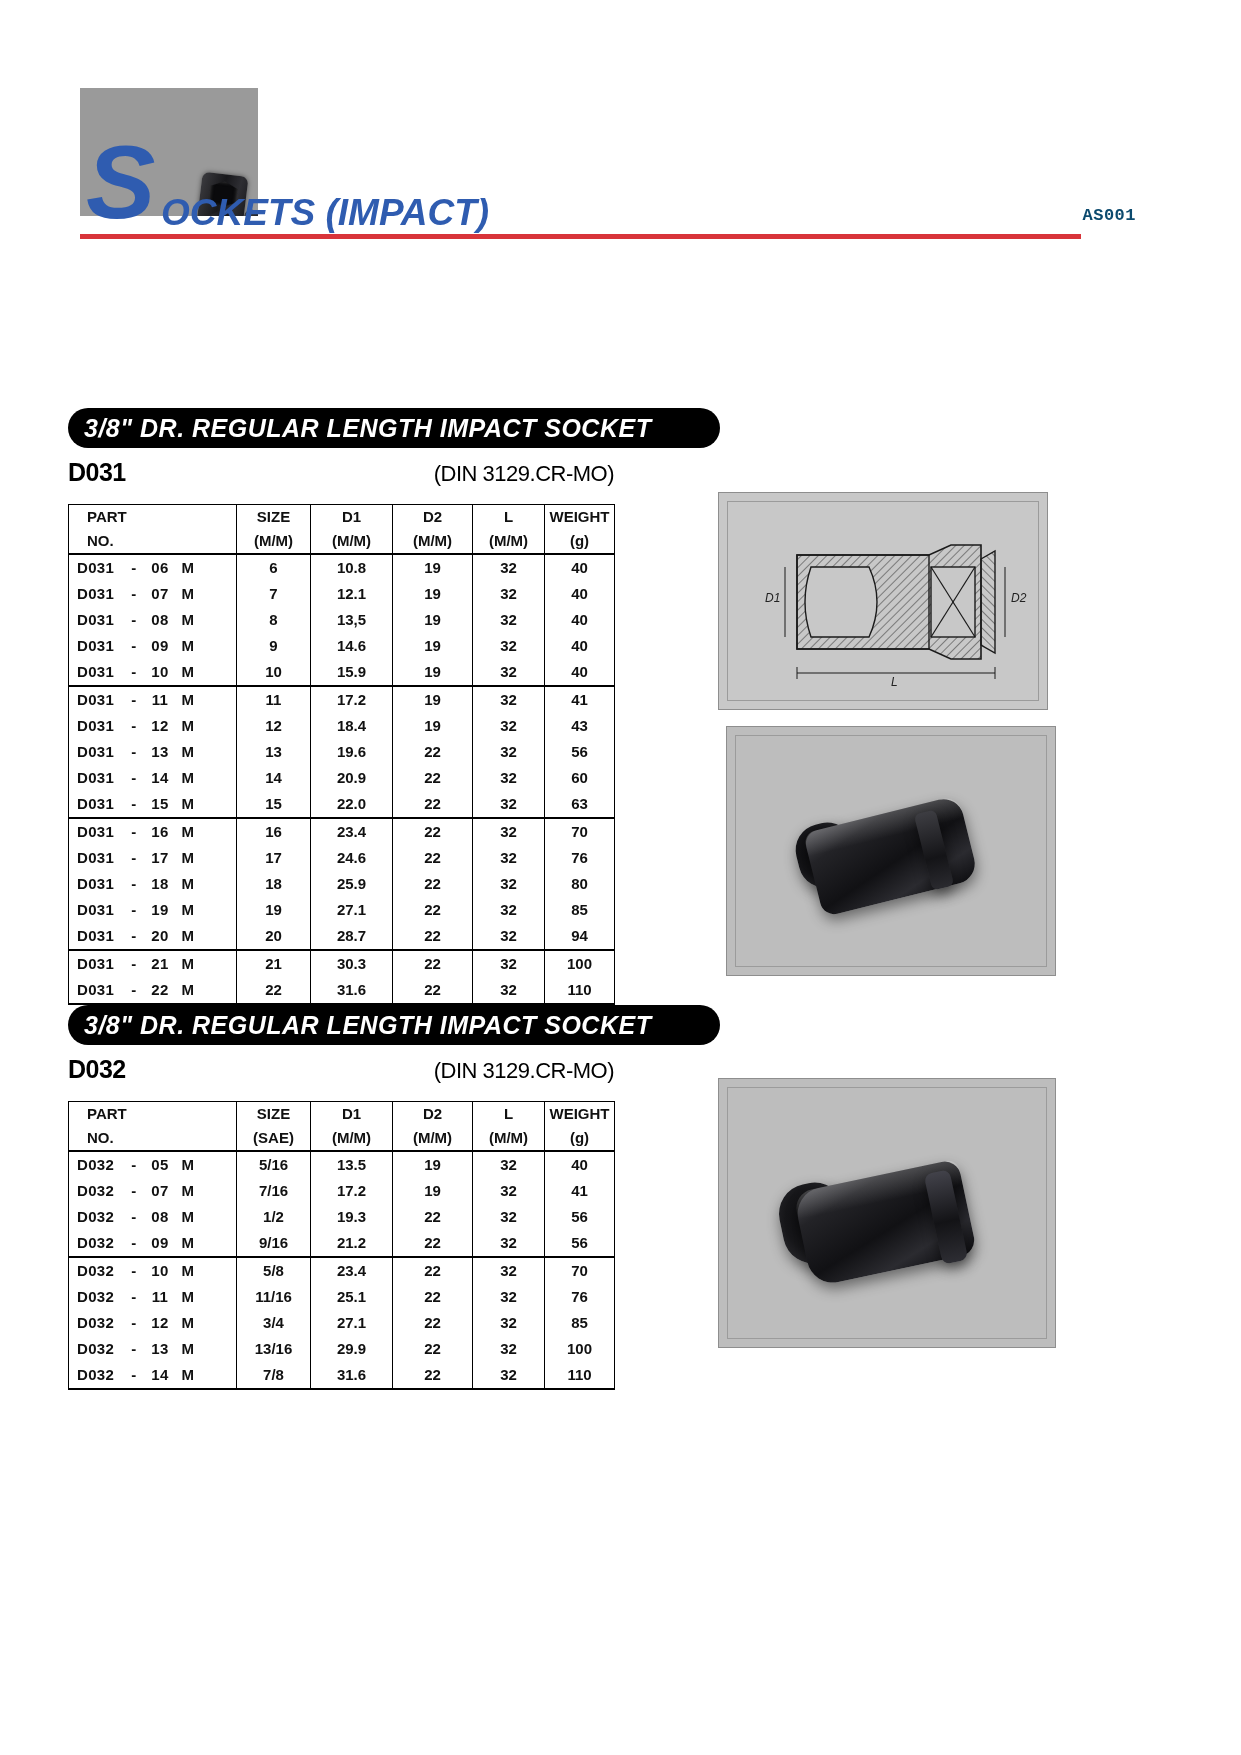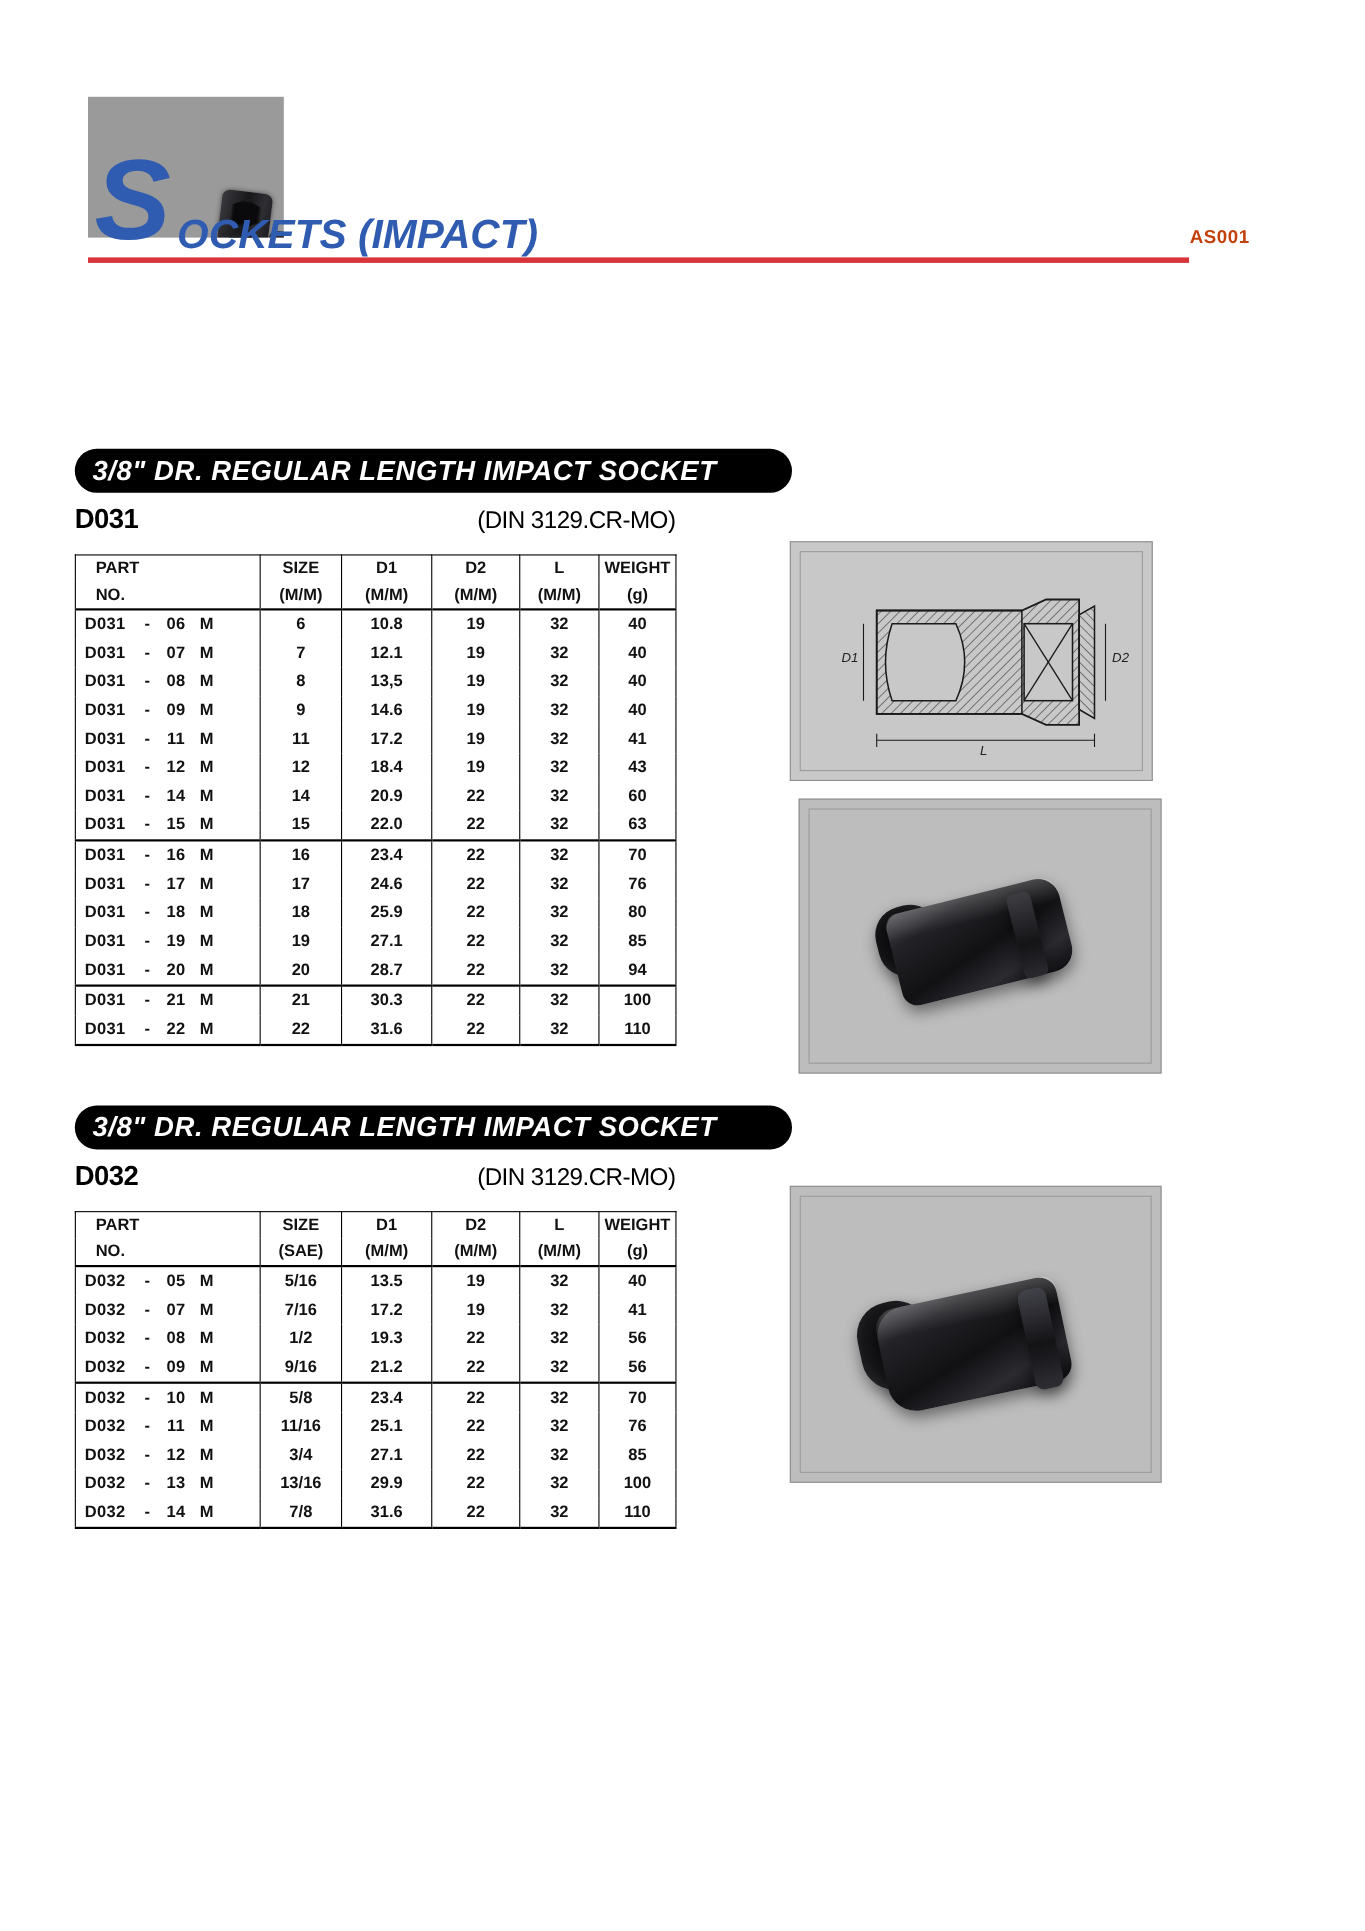--- a/index.html
+++ b/index.html
@@ -95,21 +95,22 @@
     font-family: "Liberation Sans", sans-serif;
     white-space: nowrap;
   }
   .page-code {
     position: absolute;
     right: 105px;
     top: 206px;
     font-size: 17px;
     font-weight: bold;
     letter-spacing: .5px;
-    color: #c2410c;
+    color: #0c4a6e;
+    font-family: Liberation Mono, monospace;
   }
   .header-rule {
     position: absolute;
     left: 80px;
     top: 234px;
     width: 1001px;
     height: 5px;
     background: #d8343a;
   }
 
@@ -412,35 +413,51 @@
           <td>40</td>
         </tr>
         <tr>
           <td class="part-cell"><span class="part-seg-a">D031</span><span class="part-seg-dash">-</span><span class="part-seg-b">09</span><span class="part-seg-c">M</span></td>
           <td>9</td>
           <td>14.6</td>
           <td>19</td>
           <td>32</td>
           <td>40</td>
         </tr>
+        <tr class="group-end">
+          <td class="part-cell"><span class="part-seg-a">D031</span><span class="part-seg-dash">-</span><span class="part-seg-b">10</span><span class="part-seg-c">M</span></td>
+          <td>10</td>
+          <td>15.9</td>
+          <td>19</td>
+          <td>32</td>
+          <td>40</td>
+        </tr>
         <tr>
           <td class="part-cell"><span class="part-seg-a">D031</span><span class="part-seg-dash">-</span><span class="part-seg-b">11</span><span class="part-seg-c">M</span></td>
           <td>11</td>
           <td>17.2</td>
           <td>19</td>
           <td>32</td>
           <td>41</td>
         </tr>
         <tr>
           <td class="part-cell"><span class="part-seg-a">D031</span><span class="part-seg-dash">-</span><span class="part-seg-b">12</span><span class="part-seg-c">M</span></td>
           <td>12</td>
           <td>18.4</td>
           <td>19</td>
           <td>32</td>
           <td>43</td>
+        </tr>
+        <tr>
+          <td class="part-cell"><span class="part-seg-a">D031</span><span class="part-seg-dash">-</span><span class="part-seg-b">13</span><span class="part-seg-c">M</span></td>
+          <td>13</td>
+          <td>19.6</td>
+          <td>22</td>
+          <td>32</td>
+          <td>56</td>
         </tr>
         <tr>
           <td class="part-cell"><span class="part-seg-a">D031</span><span class="part-seg-dash">-</span><span class="part-seg-b">14</span><span class="part-seg-c">M</span></td>
           <td>14</td>
           <td>20.9</td>
           <td>22</td>
           <td>32</td>
           <td>60</td>
         </tr>
         <tr class="group-end">

